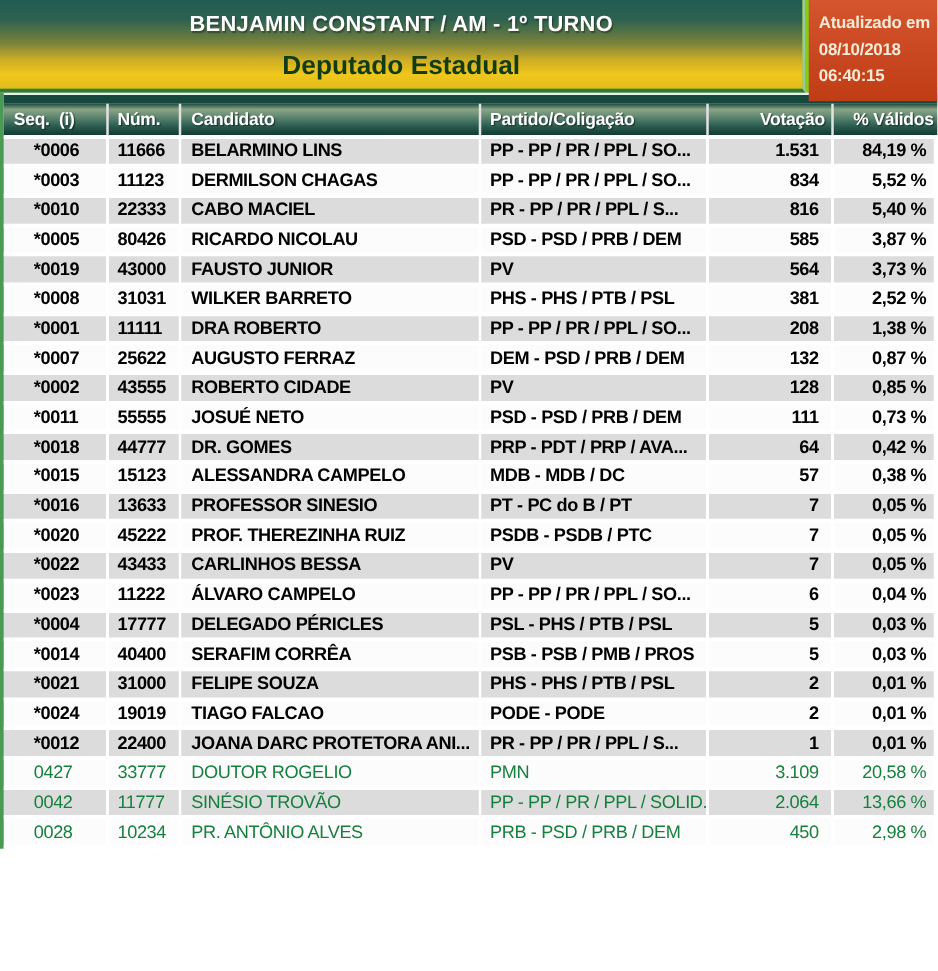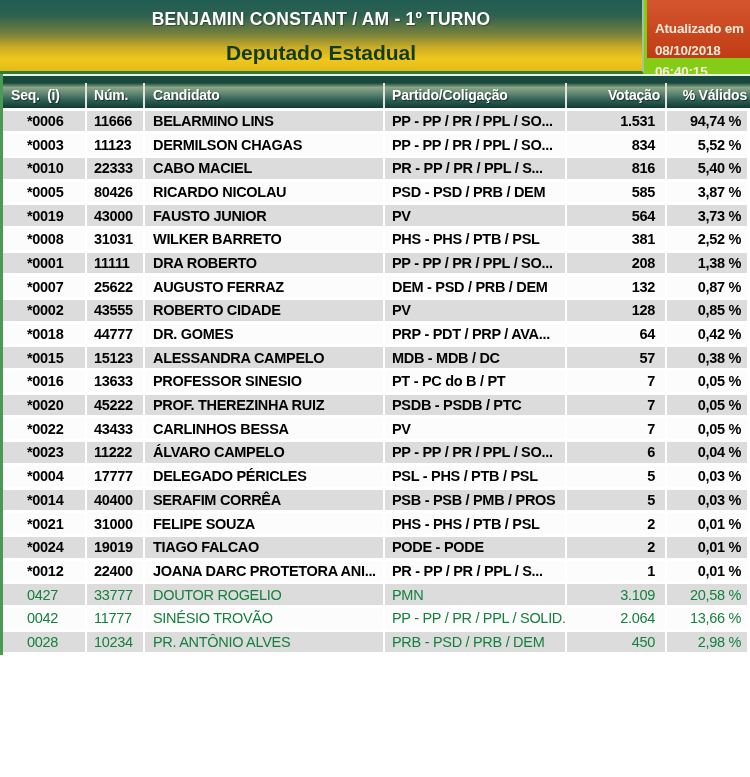--- a/index.html
+++ b/index.html
@@ -31,27 +31,27 @@
   }
   .banner-subtitle {
     margin-top: 11px;
     color: #113c16;
     font-weight: bold;
     font-size: 21px;
   }
   .updated-box {
     width: 103px;
     margin-left: 3px;
-    height: 58px;
+    height: 81px;
     background: linear-gradient(180deg, #d4552e 0%, #c84category 0%, #c03c15 100%);
     background: linear-gradient(180deg, #d4552e 0%, #c03c15 100%);
     color: #f7ead6;
     font-weight: bold;
     font-size: 13.5px;
-    padding: 18px 0 0 8px;
+    padding: 7px 0 0 8px;
     line-height: 21.5px;
     letter-spacing: -0.2px;
   }
 
   
   .table-frame {
     border-left: 3px solid #4a9a55;
     background: #ffffff;
   }
   .dark-strip {
@@ -141,21 +141,21 @@
         <th class="c-pct">% Válidos</th>
       </tr>
     </thead>
     <tbody>
         <tr class="emph">
           <td>*0006</td>
           <td>11666</td>
           <td>BELARMINO LINS</td>
           <td>PP - PP / PR / PPL / SO...</td>
           <td>1.531</td>
-          <td>94,74 %</td>
+          <td>84,19 %</td>
         </tr>
         <tr class="emph">
           <td>*0003</td>
           <td>11123</td>
           <td>DERMILSON CHAGAS</td>
           <td>PP - PP / PR / PPL / SO...</td>
           <td>834</td>
           <td>5,52 %</td>
         </tr>
         <tr class="emph">
@@ -206,20 +206,28 @@
           <td>132</td>
           <td>0,87 %</td>
         </tr>
         <tr class="emph">
           <td>*0002</td>
           <td>43555</td>
           <td>ROBERTO CIDADE</td>
           <td>PV</td>
           <td>128</td>
           <td>0,85 %</td>
+        </tr>
+        <tr class="emph">
+          <td>*0011</td>
+          <td>55555</td>
+          <td>JOSUÉ NETO</td>
+          <td>PSD - PSD / PRB / DEM</td>
+          <td>111</td>
+          <td>0,73 %</td>
         </tr>
         <tr class="emph">
           <td>*0018</td>
           <td>44777</td>
           <td>DR. GOMES</td>
           <td>PRP - PDT / PRP / AVA...</td>
           <td>64</td>
           <td>0,42 %</td>
         </tr>
         <tr class="emph">

